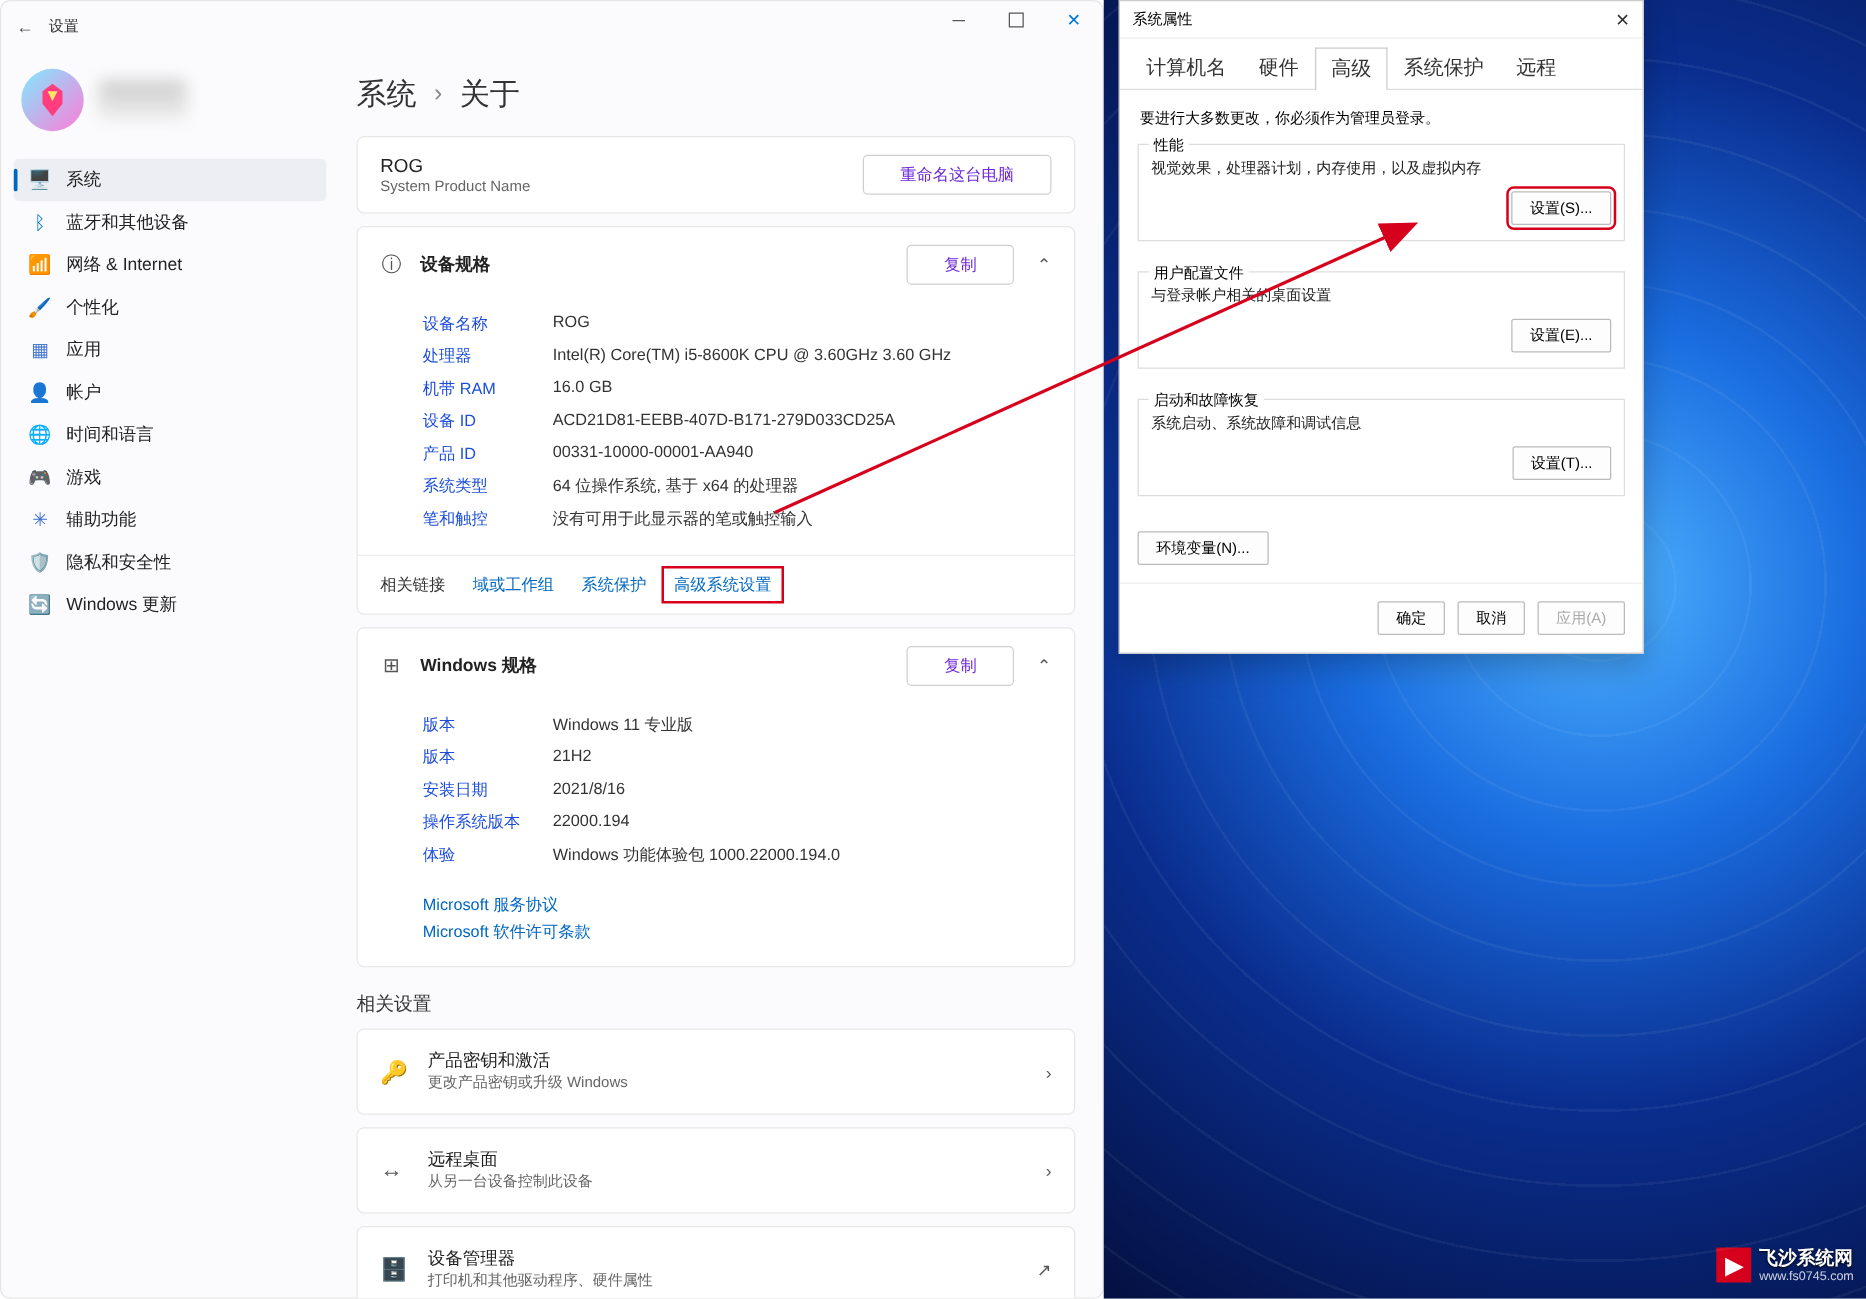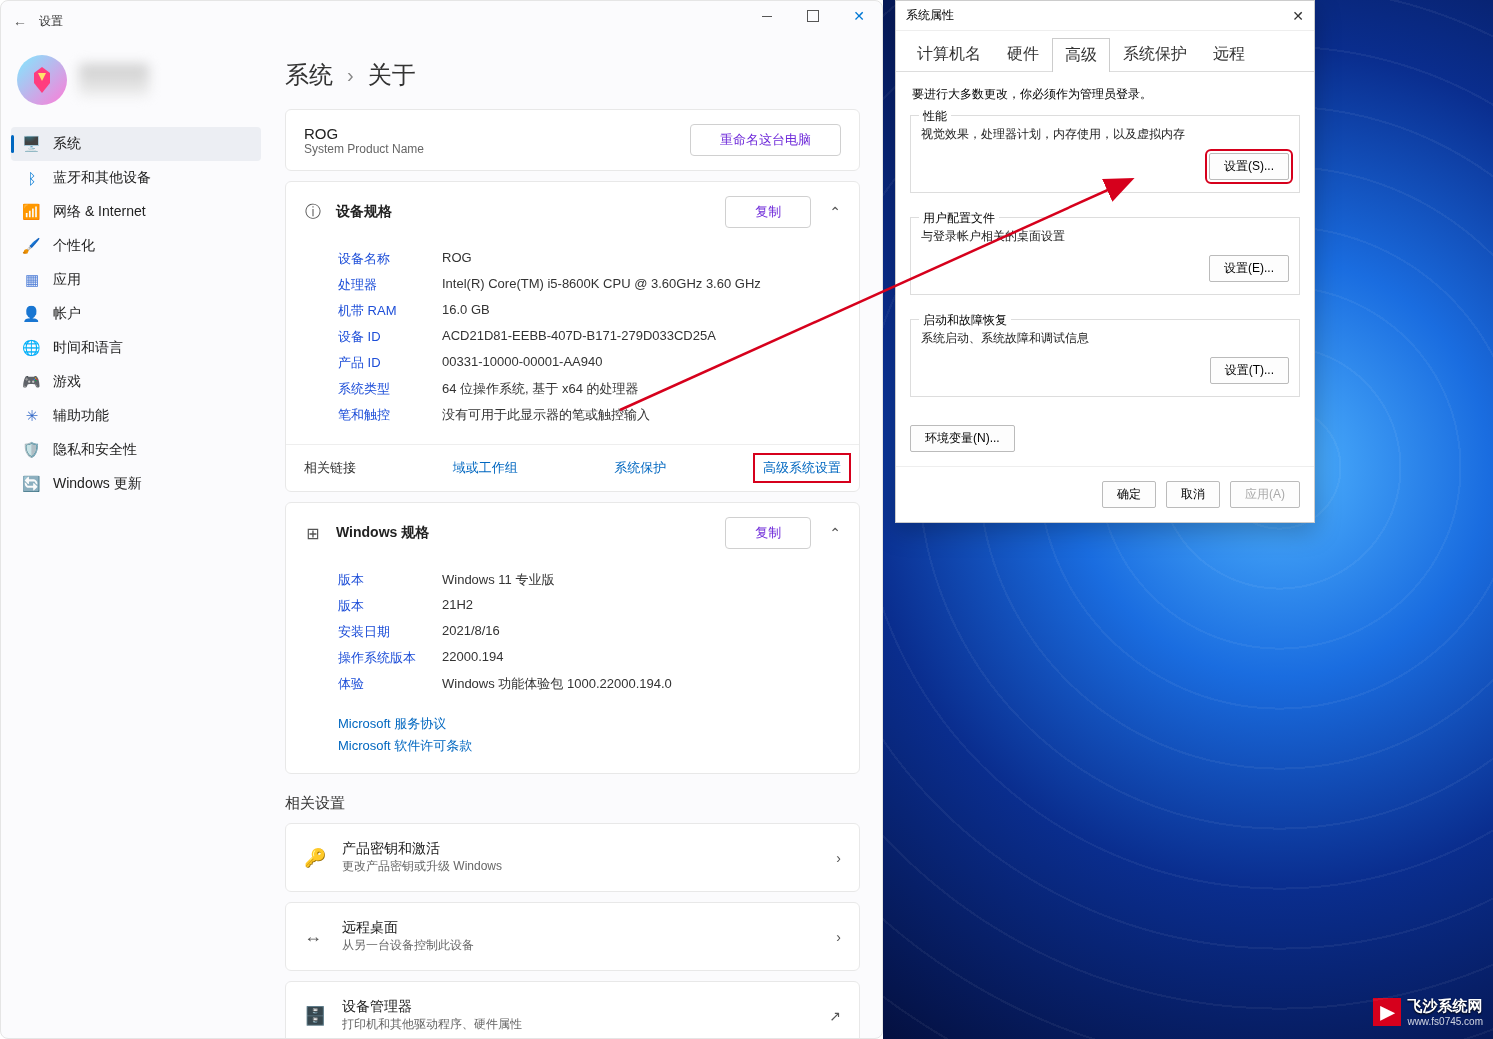--- a/index.html
+++ b/index.html
@@ -47,21 +47,21 @@
 .section-header .ico { width:18px; height:18px; display:flex; align-items:center; justify-content:center; color:#555; }
 .section-header .title { font-size:14px; color:#222;font-weight:bold; }
 .section-header .right { display:flex; align-items:center; gap:18px; }
 .chev { font-size:14px; color:#555; }
 
 .spec-body { padding:4px 18px 16px 52px; }
 .kv-row { display:flex; gap:18px; padding:4px 0; font-size:13px; }
 .kv-row .k { width:86px; color:#1d4ed8; }
 .kv-row .v { color:#333; }
 
-.links-row { border-top:1px solid #eee; padding:14px 18px 14px 18px; display:flex; align-items:center; gap:22px; font-size:13px;justify-content:space-between; }
+.links-row { border-top:1px solid #eee; padding:14px 18px 14px 18px; display:flex; align-items:center; gap:22px; font-size:13px; }
 .links-row .lbl { color:#333; }
 .links-row a { color:#0067c0; text-decoration:none; }
 .highlight-box { border:2px solid #d6001c; padding:4px 8px; margin:-6px -10px; }
 
 .sub-link { color:#0067c0; font-size:13px; padding:2px 0; }
 
 .related-header { font-size:15px; color:#333; margin:20px 0 10px 0; }
 
 .related-item { display:flex; align-items:center; padding:16px 18px; gap:16px; }
 .related-item .ico { width:22px; color:#555; font-size:18px; }

